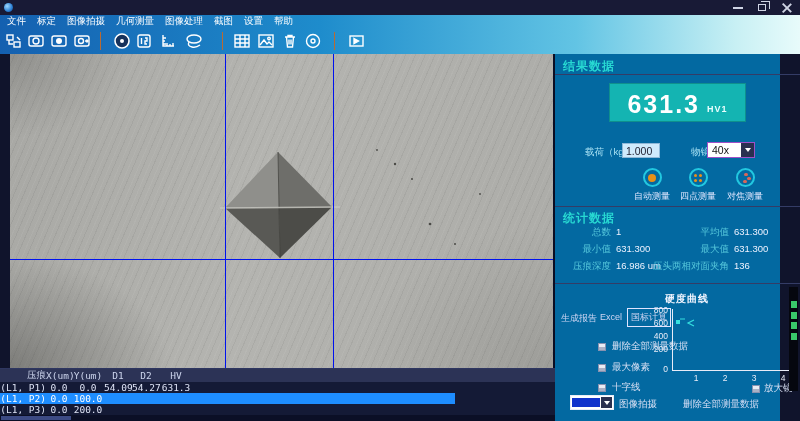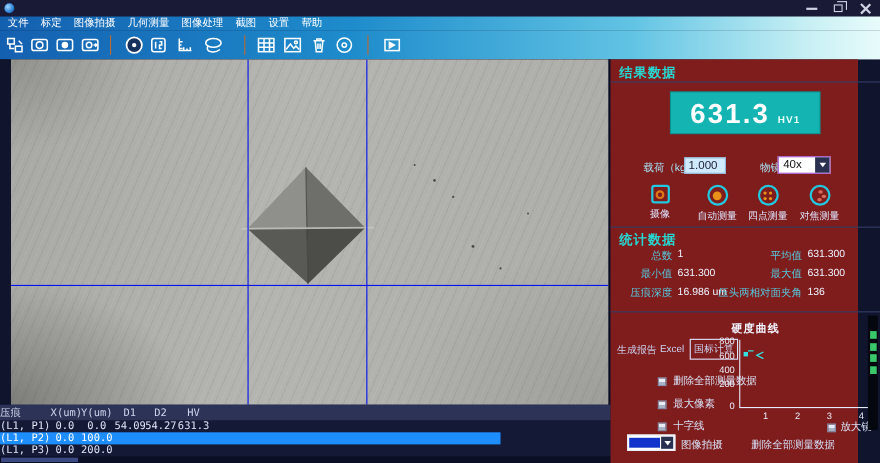--- a/index.html
+++ b/index.html
@@ -45,28 +45,28 @@
 .ch-v{position:absolute;top:0;width:1px;height:314px;background:#0012ee}
 .ch-h{position:absolute;left:0;top:205px;width:543px;height:1px;background:#0012ee}
 .indent-svg{position:absolute;left:0;top:0}
 
 
 .meas-table{position:absolute;left:0;top:314px;width:555px;height:47px;background:#141a36;
   border-top:1px solid #2e3660;font-family:"DejaVu Sans Mono","Liberation Mono",monospace;
   font-size:9.5px;color:#dde2f4}
 .t-row{display:flex;height:11px;align-items:center;white-space:nowrap}
 .t-head{background:#2c3356;color:#ccd4ec;height:13px}
-.c0{width:46px;text-align:left}.c1{width:26px;text-align:center}.c2{width:32px;text-align:center}
+.c0{width:46px;text-align:right}.c1{width:26px;text-align:center}.c2{width:32px;text-align:center}
 .c3{width:28px;text-align:center}.c4{width:28px;text-align:center}.c5{width:32px;text-align:center}
 .t-row.sel{background:#1e8dff;width:455px;color:#fff}
 .hscroll{position:absolute;left:0;top:361px;width:555px;height:6px;background:#0b0f26}
 .hthumb{position:absolute;left:1px;top:1px;width:70px;height:4px;background:#3c4a84}
 
 
-.panel{position:absolute;left:555px;top:54px;width:225px;height:367px;background:#7f1d1d}
+.panel{position:absolute;left:555px;top:54px;width:225px;height:367px;background:#0369a1}
 .sec-h{position:absolute;color:#27d8d2;font-weight:bold;font-size:12px;letter-spacing:1px}
 .divider{position:absolute;left:0;width:245px;height:1px;background:#343c66}
 .hv-box{position:absolute;left:55px;top:30px;width:135px;height:37px;background:#14b4b2;
   display:flex;align-items:flex-end;justify-content:center;gap:7px;padding-bottom:4px;
   box-shadow:0 0 0 1px #0f8f8d}
 .hv-val{font-size:25px;font-weight:bold;color:#fff;letter-spacing:2px;line-height:26px}
 .hv-unit{font-size:9px;font-weight:bold;color:#eafffe;padding-bottom:3px;letter-spacing:1px}
 .p-label{position:absolute;font-size:9.5px;color:#a8e2f4;white-space:nowrap}
 .load-input{position:absolute;left:67px;top:89px;width:38px;height:15px;background:#cfeafc;
   border:1px solid #8fb8d8;font-size:10.5px;color:#223;padding-left:3px;font-family:inherit}
@@ -306,26 +306,20 @@
     <span class="p-label" style="left:30px;top:92px">载荷（kg）:</span>
     <input class="load-input" value="1.000" style="">
     <span class="p-label" style="left:136px;top:92px">物镜:</span>
     <div class="obj-select">
       <span class="obj-value">40x</span>
       <span class="obj-arrow">
           <span class="tri-down"></span>
         </span>
     </div>
 
-    <div class="act-btn" style="left:18px">
-      <div class="act-ic ic-square">
-          <span class="dot-ring"></span>
-        </div>
-      <div class="act-lbl">摄像</div>
-    </div>
     <div class="act-btn" style="left:70px">
       <div class="act-ic ic-circle">
           <span class="dot-solid"></span>
         </div>
       <div class="act-lbl">自动测量</div>
     </div>
     <div class="act-btn" style="left:116px">
       <div class="act-ic ic-circle">
           <span class="dot-grid"></span>
         </div>

